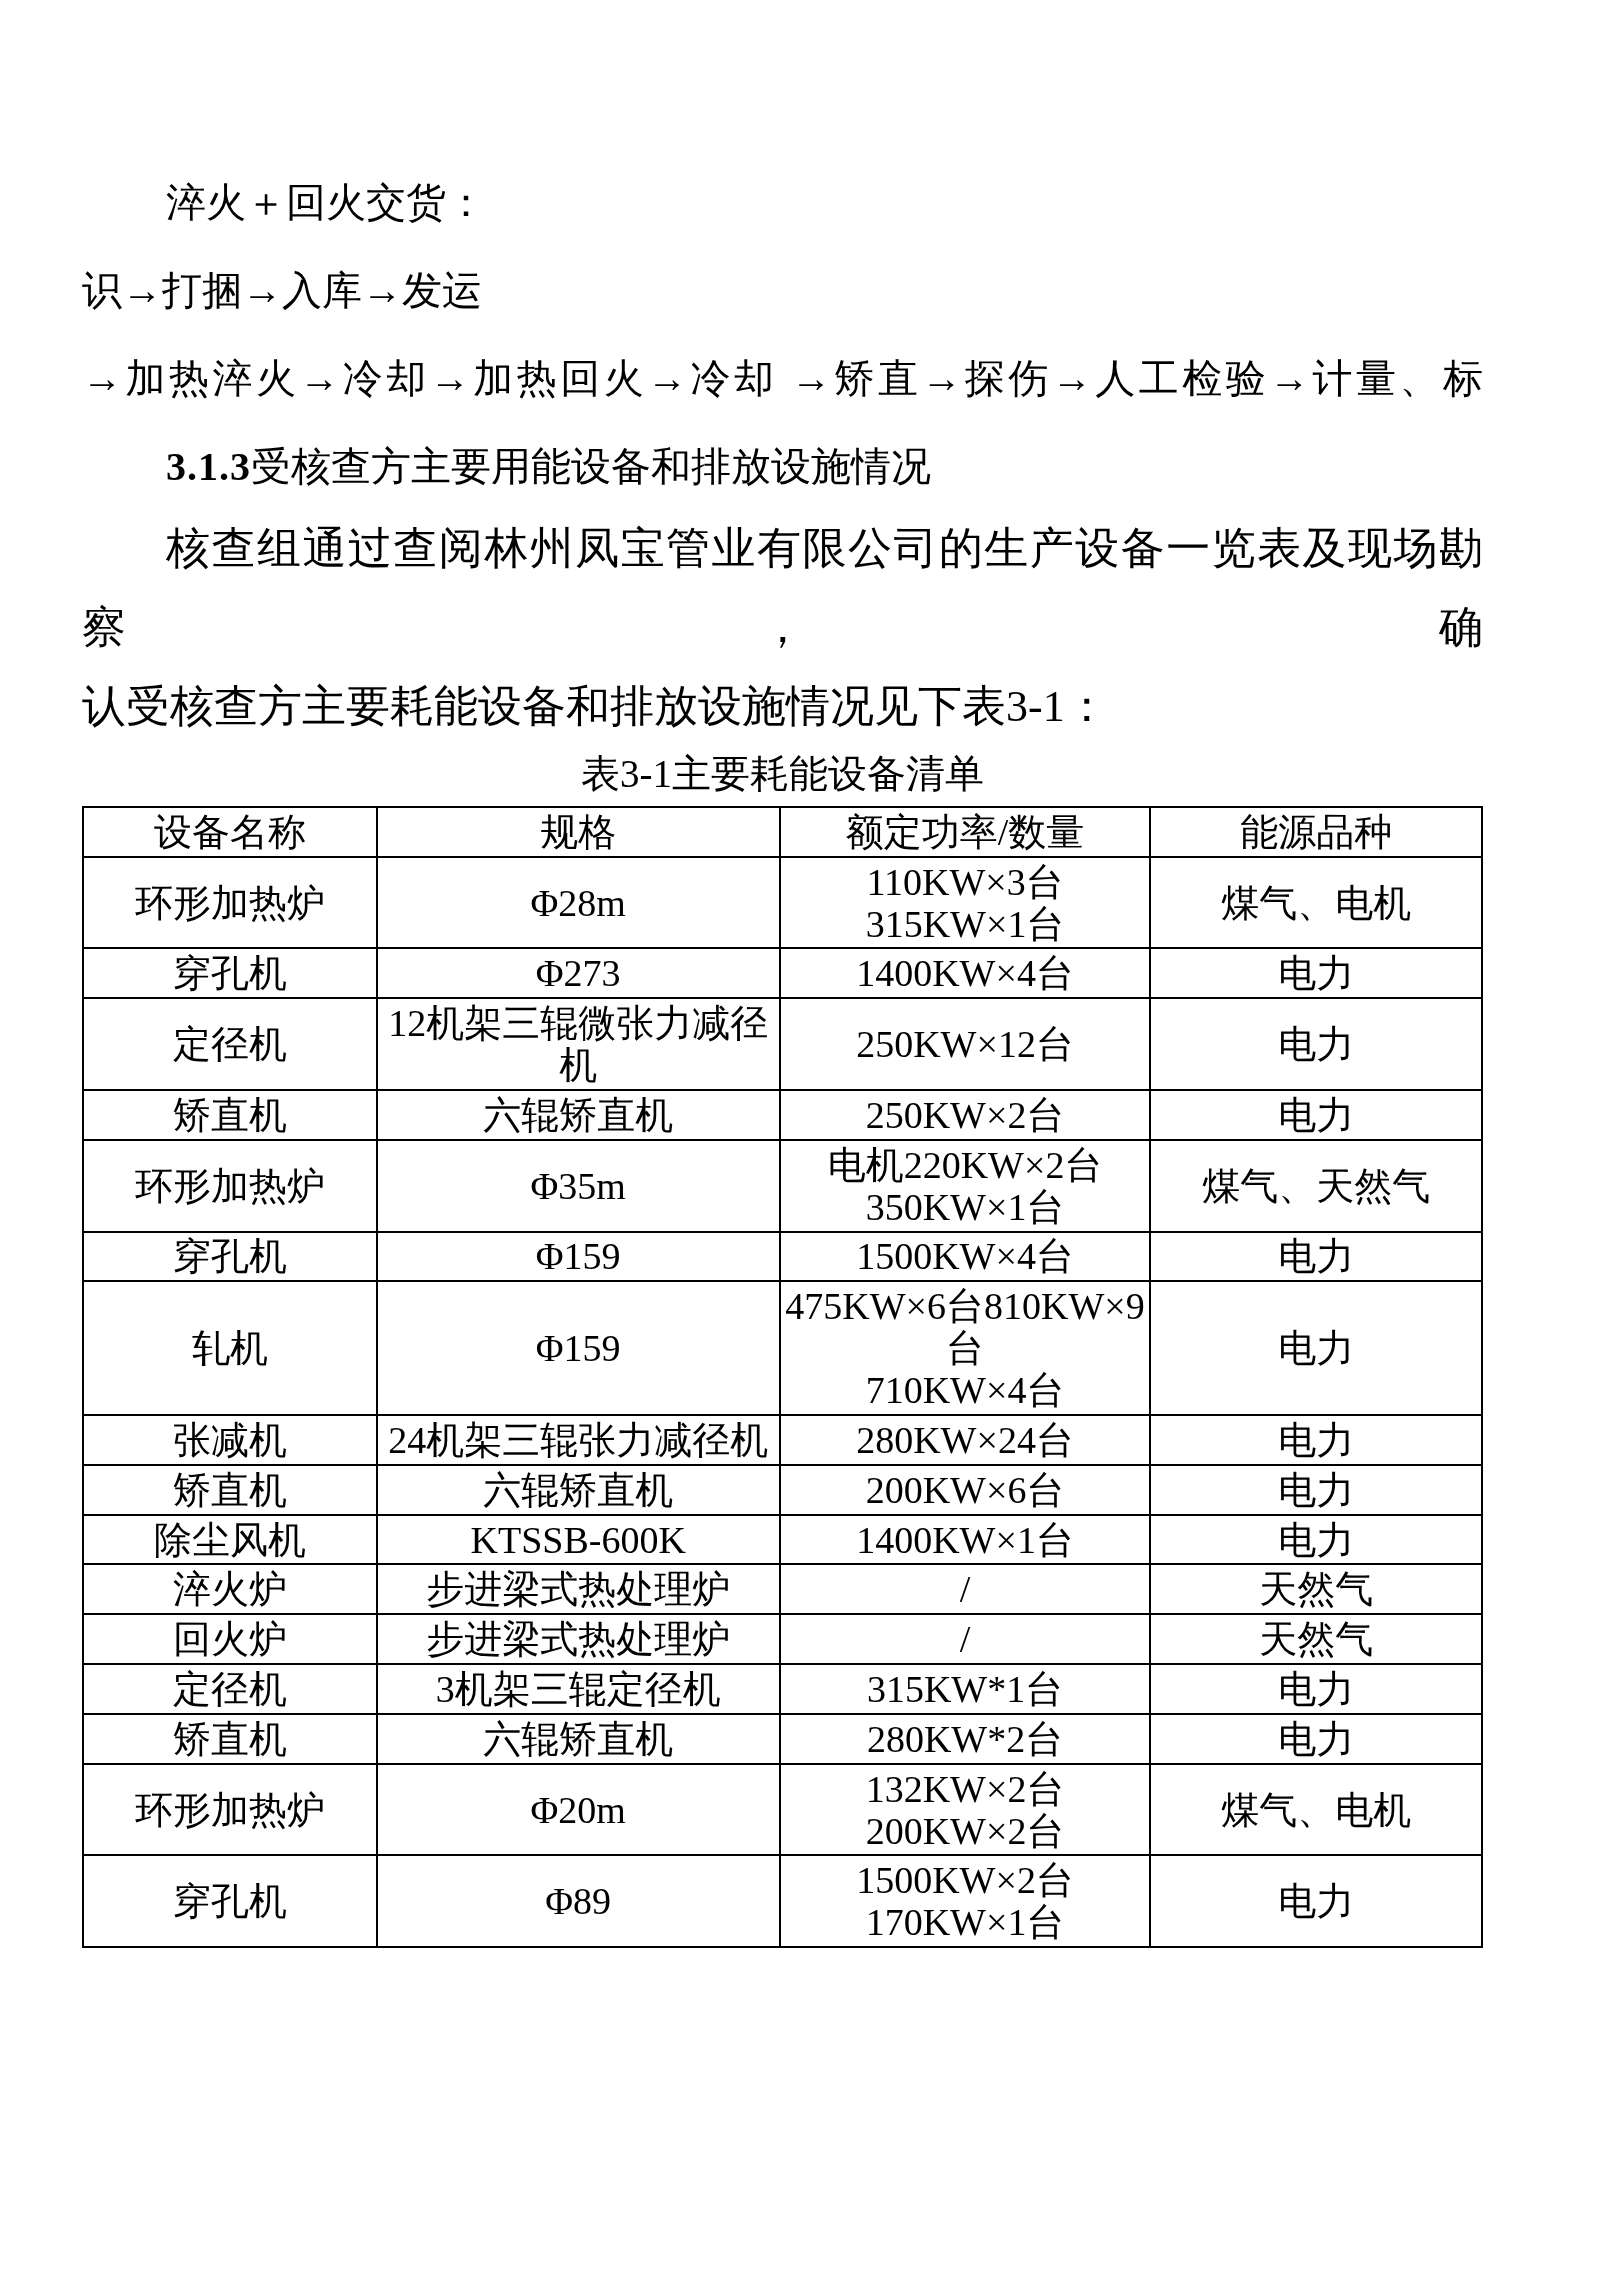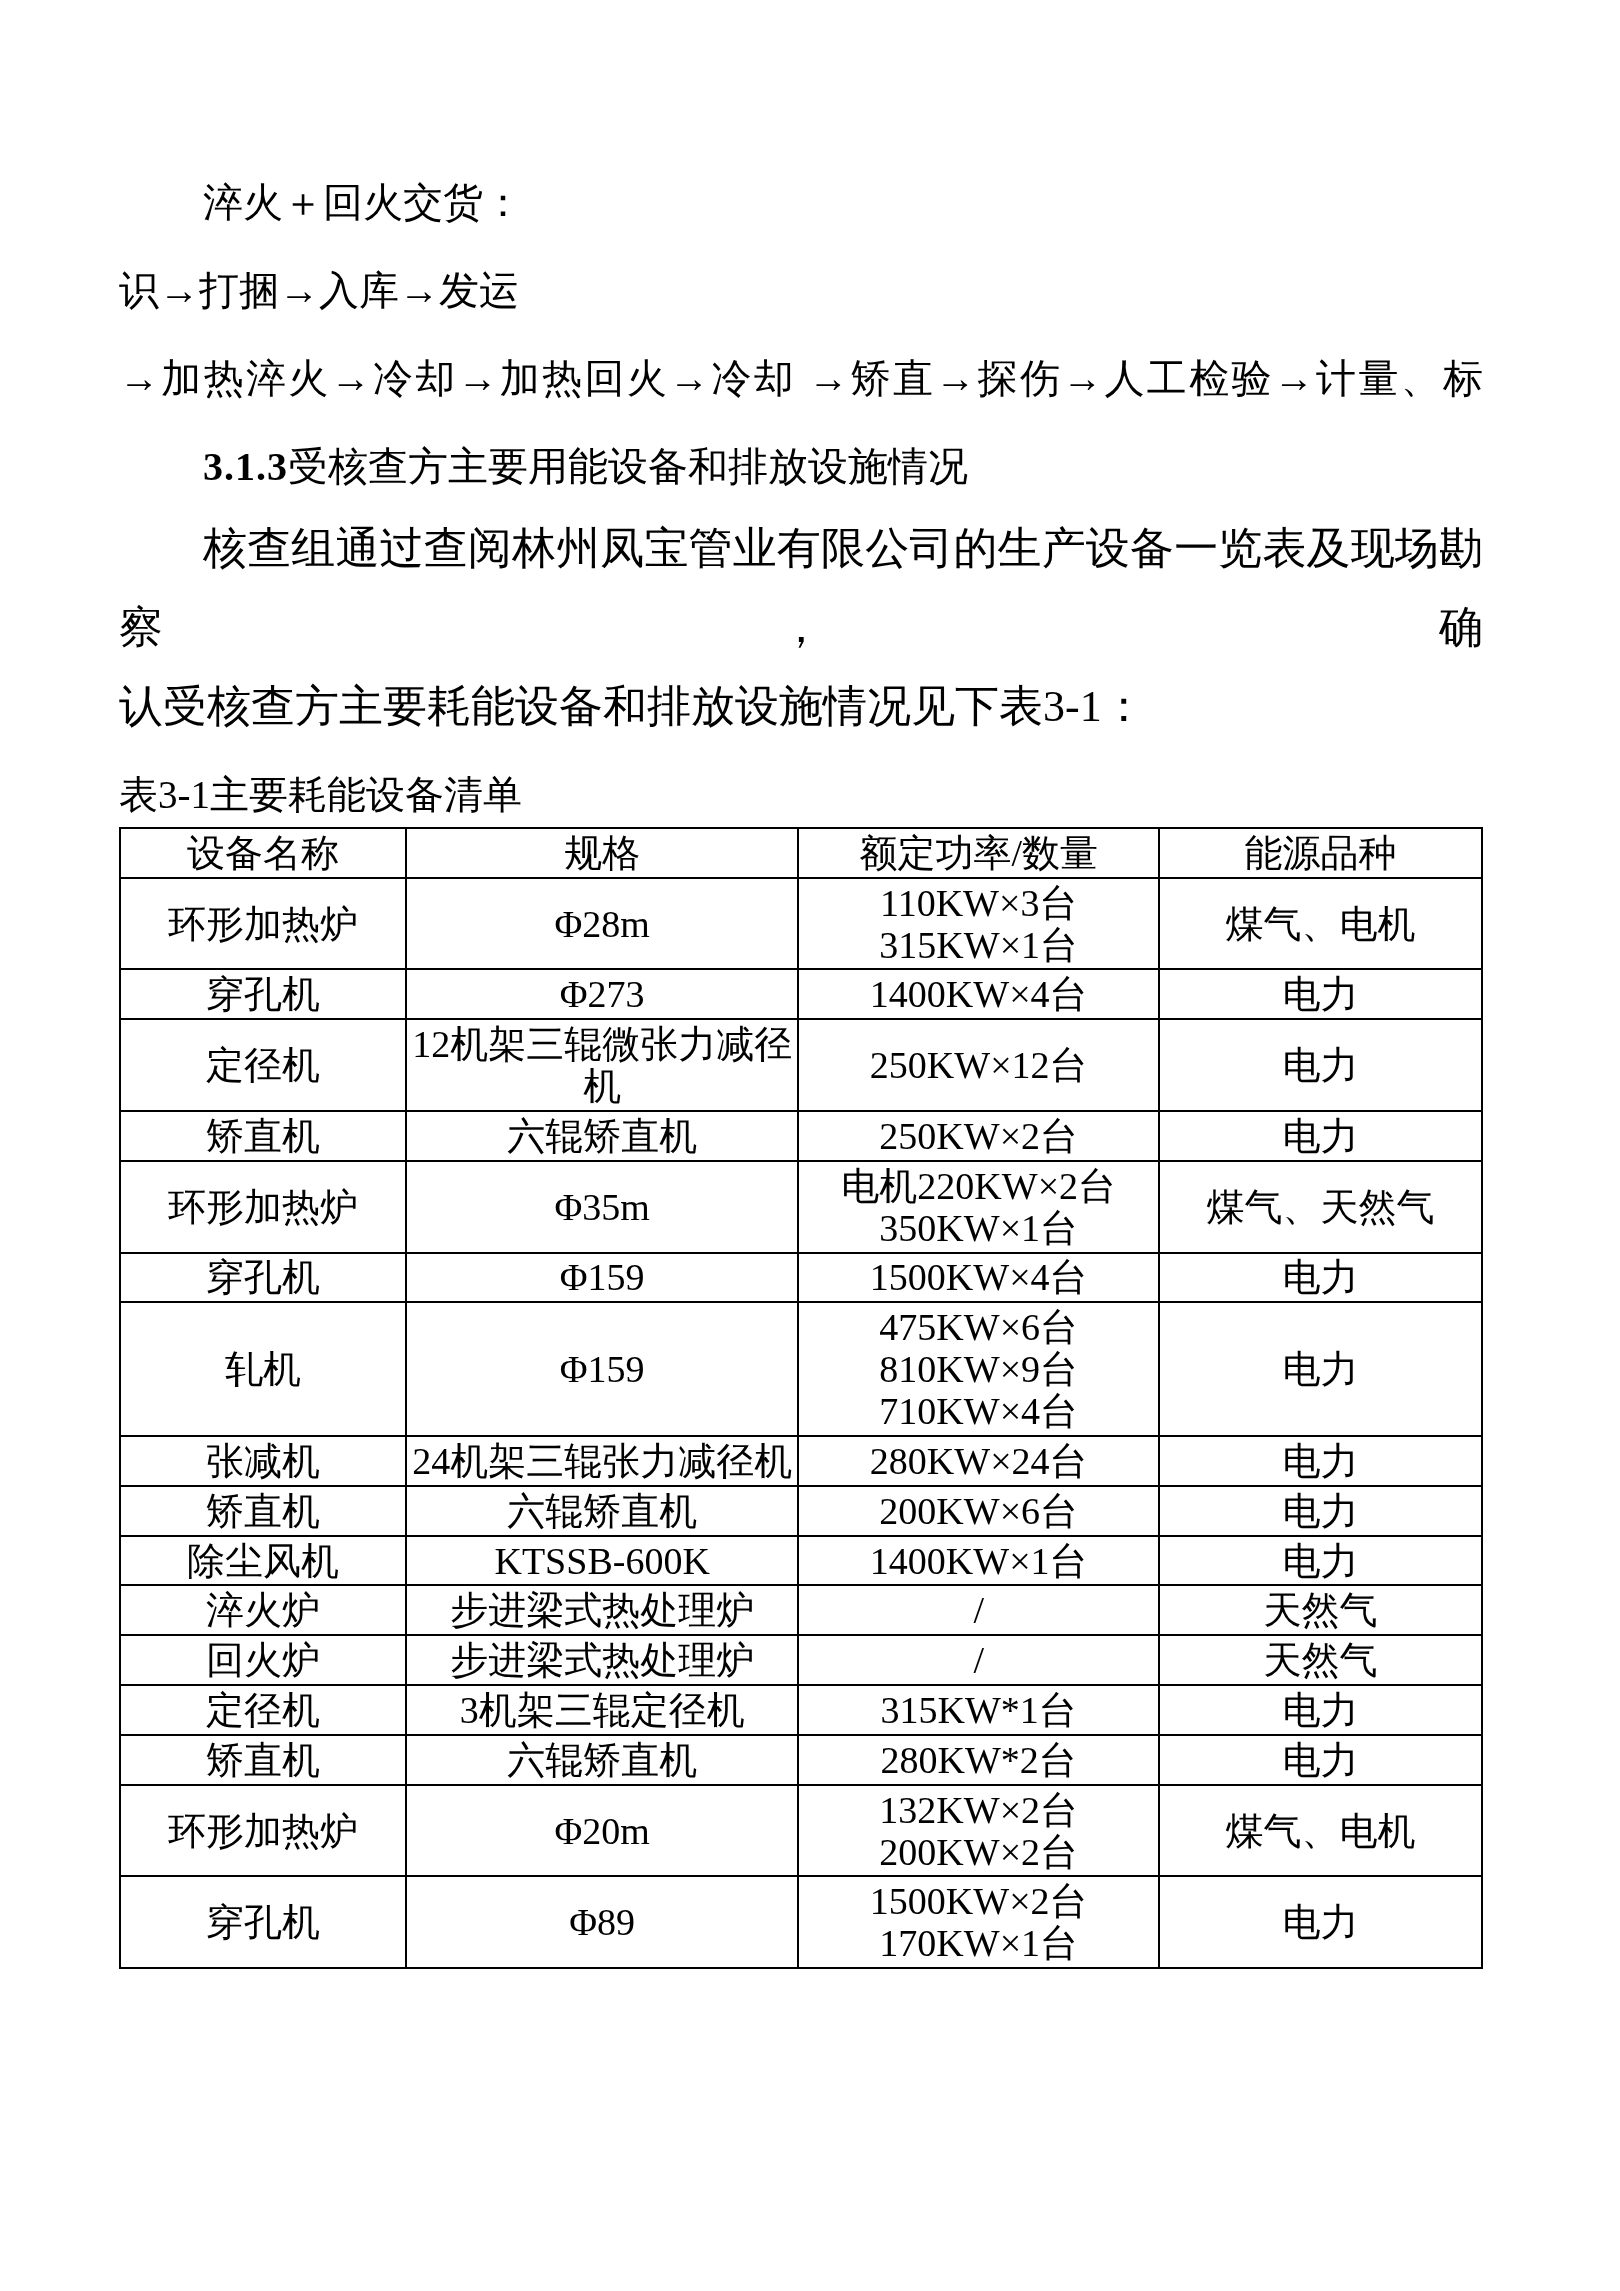--- a/index.html
+++ b/index.html
@@ -8,21 +8,21 @@
     height: 2292px;
     font-family: "Liberation Serif", "DejaVu Serif", serif;
     color: #000000;
     position: relative;
     overflow: hidden;
   }
   .page {
     box-sizing: border-box;
     width: 1620px;
     height: 2196px;
-    padding: 159px 137px 0 119px;
+    padding: 159px 137px 0 82px;
   }
   .textline {
     font-size: 40px;
     line-height: 88px;
     white-space: pre-wrap;
   }
   .indent { text-indent: 84px; }
   .fill { text-align: justify; text-align-last: justify; }
   .heading {
     font-size: 40px;
@@ -30,24 +30,24 @@
     text-indent: 84px;
     margin-top: 2px;
     font-family: Liberation Serif, serif;
   }
   .heading-num { font-weight: bold; letter-spacing: 1px; }
   .para-line {
     font-size: 44px;
     line-height: 79px;
   }
   .table-title {
-    text-align: left;
+    text-align: center;
     font-size: 39px;
     line-height: 55px;
-    margin-top: 21px;
+    margin-top: 0;
   }
   table.equip {
     width: 100%;
     border-collapse: collapse;
     table-layout: fixed;
     margin-top: 4.9px;
   }
   table.equip th, table.equip td {
     border: 2px solid #000000;
     font-size: 38px;

